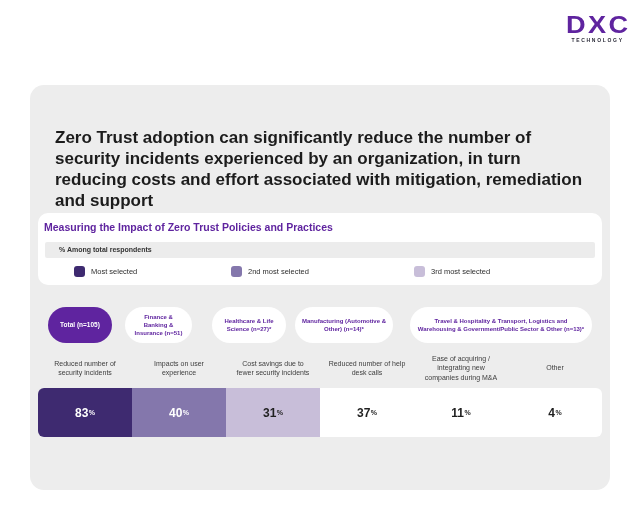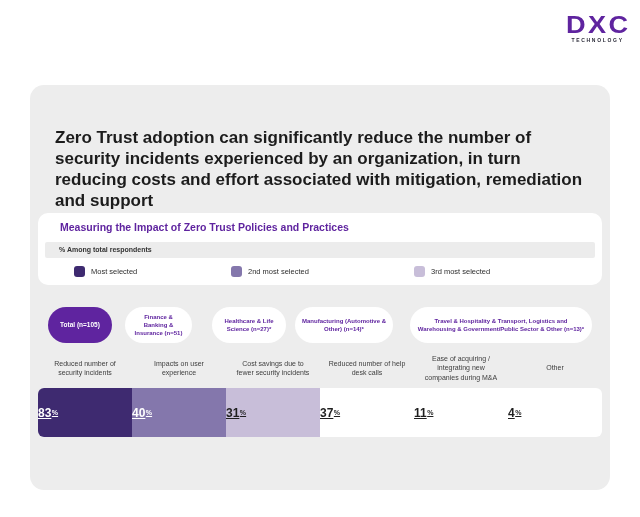--- a/index.html
+++ b/index.html
@@ -23,21 +23,21 @@
   .title{
     position:absolute;left:25px;top:42px;width:540px;margin:0;
     font-size:17px;line-height:21px;font-weight:700;color:#1c1c1c;
   }
   
   .panel{
     position:absolute;left:8px;top:128px;width:564px;height:72px;
     background:#ffffff;border-radius:10px;
   }
   .panel h2{
-    position:absolute;left:22px;top:8px;margin:0;
+    position:absolute;left:6px;top:8px;margin:0;
     font-size:10.5px;font-weight:700;color:#5F249F;
   }
   .note-strip{
     position:absolute;left:7px;right:7px;top:29px;height:16px;
     background:#ECECEC;border-radius:2px;line-height:16px;
     padding-left:14px;font-size:7px;font-weight:700;color:#333333;
     box-sizing:border-box;
   }
   .legend-item{position:absolute;top:51px;height:14px;display:flex;align-items:center;gap:6px;}
   .legend-item span.lbl{font-size:7.5px;color:#2e2e2e;}
@@ -68,21 +68,21 @@
   .col-head{
     display:flex;align-items:center;justify-content:center;text-align:center;
     font-size:7px;line-height:1.3;color:#3d3d3d;padding:0 8px;
   }
   
   .bar-row{
     position:absolute;left:8px;top:303px;width:564px;height:49px;
     background:#ffffff;border-radius:6px;
     display:grid;grid-template-columns:repeat(6,1fr);overflow:hidden;
   }
-  .cell{display:flex;align-items:center;color:#1f1f1f;text-decoration:underline;}
+  .cell{display:flex;align-items:center;justify-content:center;color:#1f1f1f;}
   .cell .val{font-size:12px;font-weight:700;}
   .cell sup{font-size:7px;font-weight:700;vertical-align:super;margin-left:0.5px;}
   .c0{background:#3E2A70;color:#ffffff;}
   .c1{background:#8477AC;color:#ffffff;}
   .c2{background:#C8BED9;color:#1f1f1f;}
 </style>
 </head>
 <body>
 
 <header>

